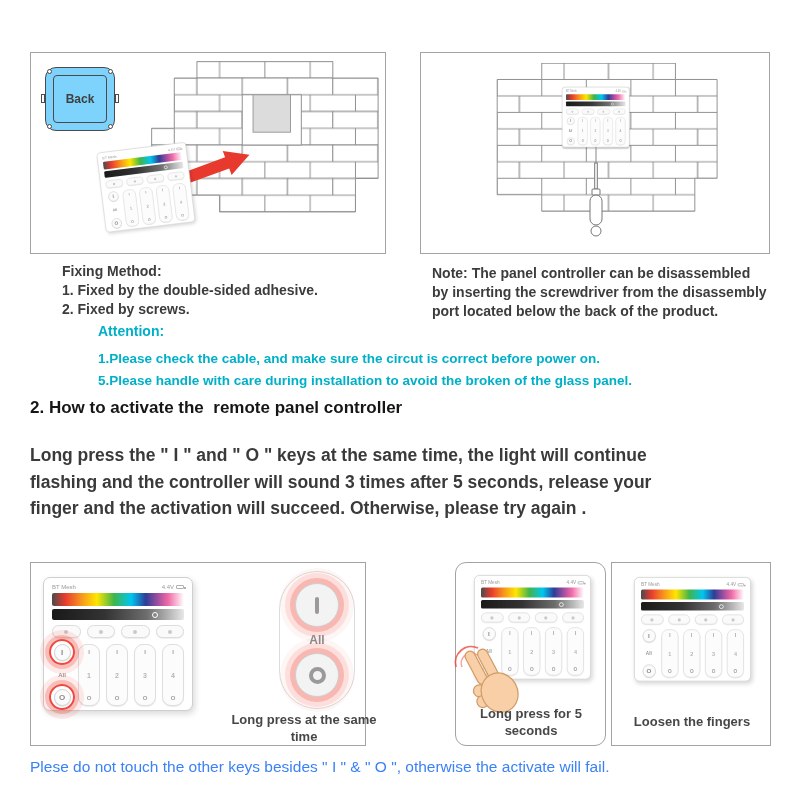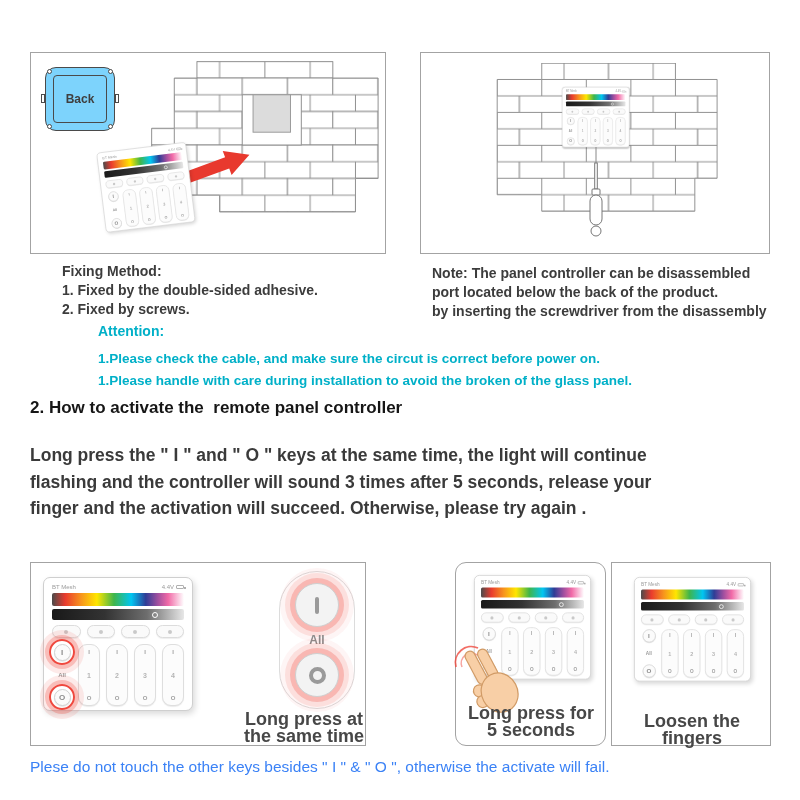--- a/index.html
+++ b/index.html
@@ -12,21 +12,21 @@
 
   .txt { position:absolute; font-size:14px; font-weight:600; color:#3c3c3c; line-height:19px; }
   .txt span { display:block; white-space:nowrap; }
   .attn { color:#00b0c8; }
   .attn .t { font-size:14px; font-weight:700; margin-bottom:6px; }
   .attn span { display:block; white-space:nowrap; font-size:13.5px; line-height:22px; }
 
   .para { position:absolute; font-size:17.5px; font-weight:700; color:#3a3a3a; line-height:26.5px; }
   .para span { display:block; white-space:nowrap; }
   .warning { position:absolute; font-size:15.5px; font-weight:400; color:#3b82f6; white-space:nowrap; }
-  .caption { position:absolute; font-size:18px; font-weight:700; color:#474747; text-align:center; line-height:17px; }
+  .caption { position:absolute; font-size:13px; font-weight:700; color:#474747; text-align:center; line-height:17px; }
 
   
   .pw { position:absolute; }
   .panel { position:absolute; left:0; top:0; width:150px; height:134px; background:#fff;
            border:1px solid #cfcfcf; border-radius:7px; box-shadow:2px 3px 6px rgba(0,0,0,.15);
            padding:5px 8px; }
   .p-head { display:flex; justify-content:space-between; align-items:center; font-size:6px; color:#9b9b9b; height:8px; }
   .p-batt { display:flex; align-items:center; gap:2px; }
   .batt-icon { display:inline-block; width:8px; height:4px; border:1px solid #b0b0b0; border-radius:1px; position:relative; }
   .batt-icon::after { content:""; position:absolute; right:-2.5px; top:0.5px; width:1.5px; height:2px; background:#b0b0b0; }
@@ -233,28 +233,28 @@
   </div>
 
   <div class="txt" style="left:62px; top:262px;">
     <span>Fixing Method:</span>
     <span>1. Fixed by the double-sided adhesive.</span>
     <span>2. Fixed by screws.</span>
   </div>
 
   <div class="txt" style="left:432px; top:264px;">
     <span>Note: The panel controller can be disassembled</span>
+    <span>by inserting the screwdriver from the disassembly</span>
     <span>port located below the back of the product.</span>
-    <span>by inserting the screwdriver from the disassembly</span>
   </div>
 
   <div class="txt attn" style="left:98px; top:320px;">
     <span class="t">Attention:</span>
     <span>1.Please check the cable, and make sure the circut is correct before power on.</span>
-    <span>1.Please handle with care during installation to avoid the broken of the glass panel.</span>
+    <span>5.Please handle with care during installation to avoid the broken of the glass panel.</span>
   </div>
 
   <div class="h-title" style="left:30px; top:398px;">2. How to activate the  remote panel controller</div>
 
   <div class="para" style="left:30px; top:442px;">
     <span>Long press the " I " and " O " keys at the same time, the light will continue</span>
     <span>flashing and the controller will sound 3 times after 5 seconds, release your</span>
     <span>finger and the activation will succeed. Otherwise, please try again .</span>
   </div>
 

